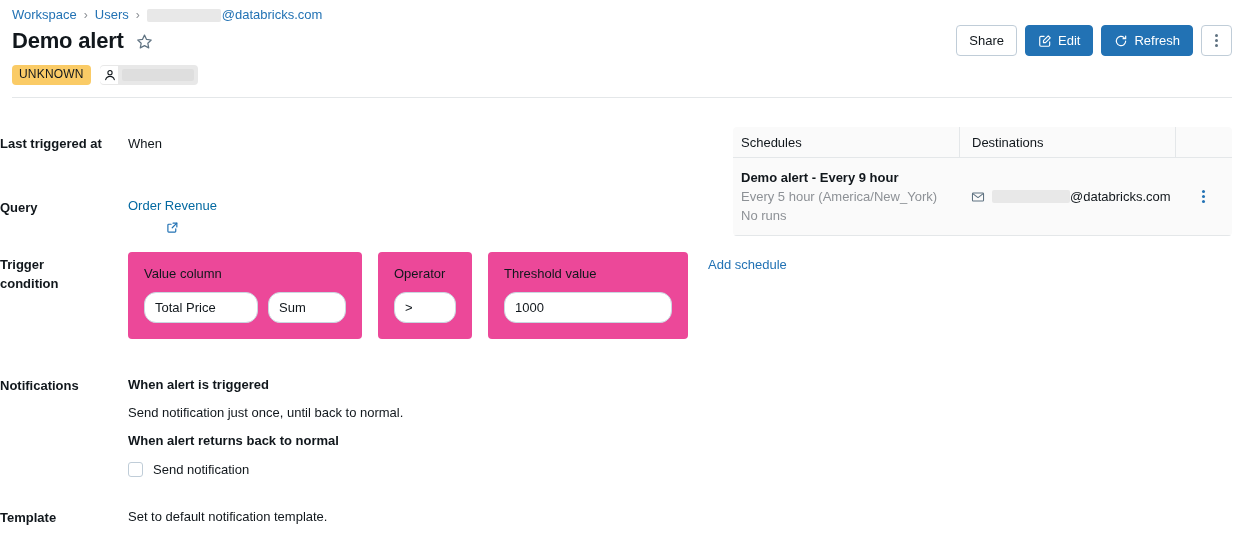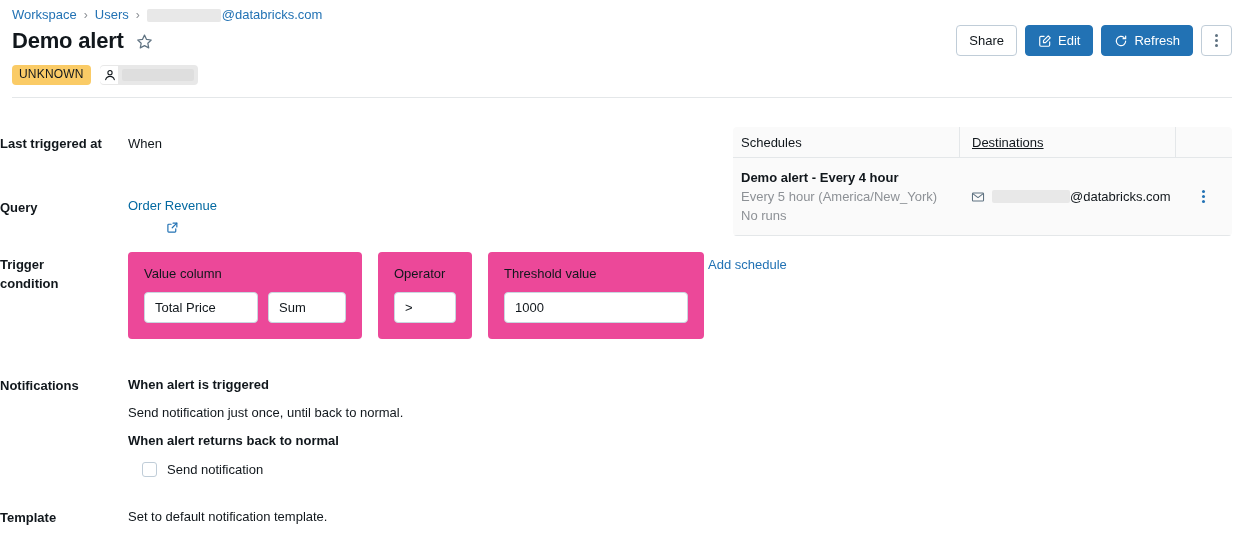--- a/index.html
+++ b/index.html
@@ -115,36 +115,36 @@
     border-radius: 4px;
     padding: 14px 16px 16px 16px;
   }
   .cond-label {
     font-size: 13px; color: #11171C; margin-bottom: 10px; line-height: 16px;
   }
   .cond-fields { display: flex; gap: 10px; }
   .field {
     background: #fff;
     border: 1px solid #C9D6E0;
-    border-radius: 4px;
+    border-radius: 12px;
     height: 31px;
     display: flex; align-items: center;
     padding: 0 10px;
     font-size: 13px; color: #11171C;
     cursor: text;
   }
   .f-total { width: 114px; }
   .f-agg   { width: 78px; }
   .f-op    { width: 62px; }
-  .f-thresh{ width: 184px; }
+  .f-thresh{ width: 168px; }
 
   
   .n-head { font-size: 13px; font-weight: bold; color: #11171C; line-height: 19px; }
   .n-text { font-size: 13px; color: #11171C; line-height: 19px; }
-  .check-row { display: flex; align-items: center; gap: 10px; margin-left: 14px; }
+  .check-row { display: flex; align-items: center; gap: 10px; }
   .checkbox {
     width: 15px; height: 15px;
     border: 1px solid #C0CDD8;
     border-radius: 3px;
     background: #fff;
     cursor: pointer;
     flex: none;
   }
 
   
@@ -154,21 +154,21 @@
     overflow: hidden;
   }
   .sched-header {
     display: flex; align-items: center;
     height: 31px;
     background: #FAFAFA;
     border-bottom: 1px solid #E4E7E9;
     font-size: 13px; color: #11171C;
   }
   .sh-c1 { width: 226px; padding-left: 8px; }
-  .sh-c2 { flex: 1; padding-left: 12px; border-left: 1px solid #E4E7E9; height: 100%; display: flex; align-items: center; text-decoration: underline; }
+  .sh-c2 { flex: 1; padding-left: 12px; border-left: 1px solid #E4E7E9; height: 100%; display: flex; align-items: center; }
   .sh-c3 { width: 57px; border-left: 1px solid #E4E7E9; height: 100%; }
   .sched-row {
     display: flex; align-items: center;
     background: #FAFAFA;
     min-height: 73px;
     border-bottom: 1px solid #E4E7E9;
   }
   .sr-c1 { width: 226px; padding: 10px 8px 10px 8px; }
   .sr-c2 { flex: 1; padding-left: 12px; display: flex; align-items: center; gap: 7px; font-size: 13px; color: #11171C; }
   .sr-c3 { width: 57px; display: flex; align-items: center; justify-content: center; }
@@ -325,21 +325,21 @@
   <div class="detail-value" style="top:507px;">Set to default notification template.</div>
 
   <div class="sched-panel">
     <div class="sched-header">
       <div class="sh-c1">Schedules</div>
       <div class="sh-c2">Destinations</div>
       <div class="sh-c3"></div>
     </div>
     <div class="sched-row">
       <div class="sr-c1">
-        <div class="sched-name">Demo alert - Every 4 hour</div>
+        <div class="sched-name">Demo alert - Every 9 hour</div>
         <div class="sched-sub">Every 5 hour (America/New_York)</div>
         <div class="sched-sub">No runs</div>
       </div>
       <div class="sr-c2">
         <span>
           <svg width="14" height="14" viewBox="0 0 24 24" fill="none" stroke="#5F7281" stroke-width="1.8" stroke-linejoin="round">
             <rect x="2.5" y="5" width="19" height="14" rx="1.6"></rect>
             <path d="M3 6.2 12 13l9-6.8"></path>
           </svg>
         </span>

